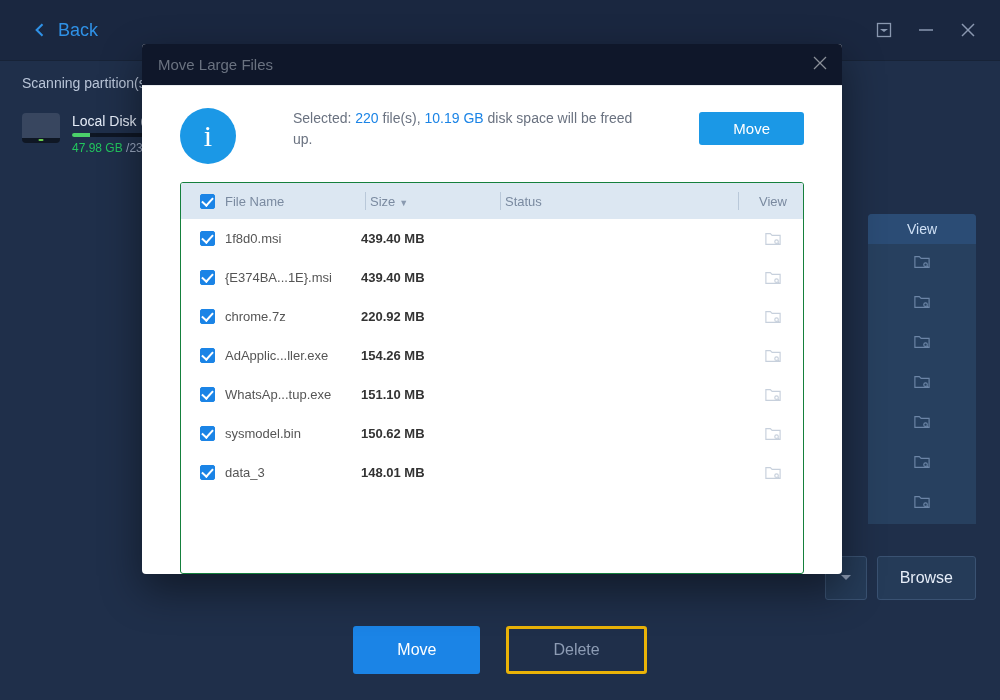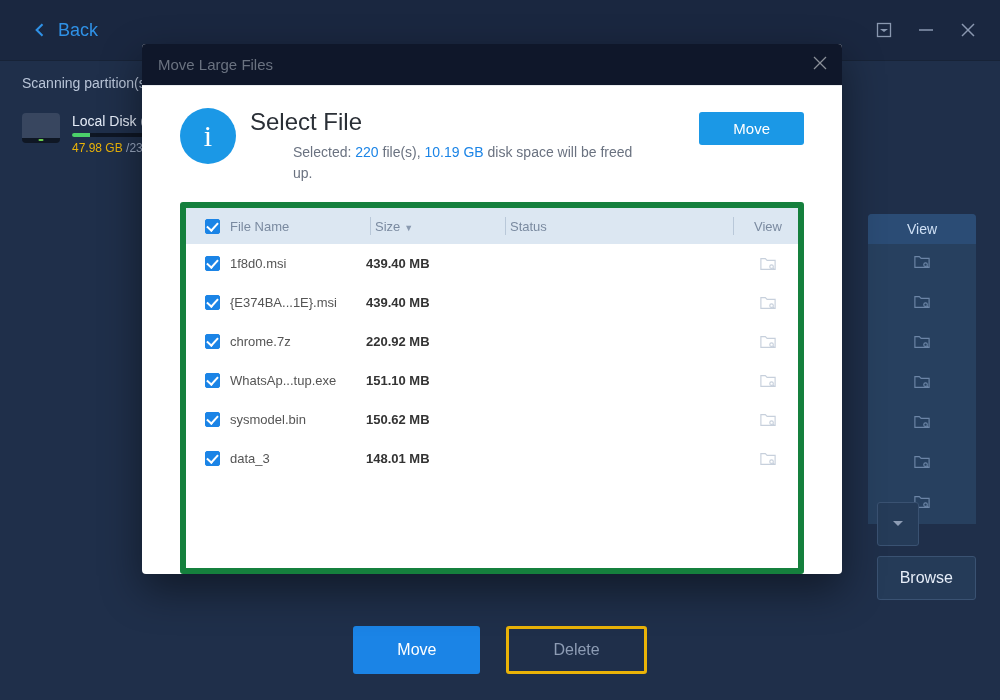--- a/index.html
+++ b/index.html
@@ -64,21 +64,21 @@
   }
   .disk-icon::after{
     content:""; position:absolute; left:50%; bottom:-3px; transform:translateX(-50%);
     width:5px;height:2px;background:#6bd04d;border-radius:1px;
   }
   .disk-info { font-size: 13px; }
   .disk-name { font-size: 14px; color:#e6edf8; margin-bottom: 4px;}
   .disk-bar { width: 90px; height: 4px; background: #0e1624; border-radius: 2px; overflow:hidden; margin-bottom:4px;}
   .disk-bar .fill{ height:100%; width:20%; background:#4bd06a;}
   .disk-stats { color:#9aa8c0; font-size:12px;}
-  .disk-stats .used{ color:#eab308;}
+  .disk-stats .used{ color:#22c55e;}
 
   
   .bg-right {
     position: absolute;
     top: 153px; right: 24px;
     width: 108px;
     background: #27405f;
     border-radius: 4px 4px 0 0;
     overflow: hidden;
   }
@@ -97,21 +97,21 @@
     display:flex; justify-content:center; gap: 26px;
   }
   .btn {
     padding: 12px 44px; font-size:16px; border-radius:3px; cursor:pointer;
     border:none;
   }
   .btn-filled { background:#1b84e6; color:#fff; }
   .btn-ghost { background:transparent; color:#8d9cb4; border:3px solid #eab308; }
   .browse-area{
     position:absolute; right:24px; bottom:100px;
-    display:flex; gap:10px;flex-direction:column;
+    display:flex; gap:10px;
   }
   .browse-btn{
     background:#253b58; color:#e6edf8; border:1px solid #3a5272;
     padding:12px 22px; font-size:16px; border-radius:3px; cursor:pointer;
   }
   .drop-ic{
     width:42px; height:44px; background:#253b58; border:1px solid #3a5272;
     border-radius:3px; display:flex;align-items:center;justify-content:center;
     color:#8d9cb4;
   }
@@ -154,21 +154,21 @@
   .move-btn{
     margin-left:auto;
     background:#1b98e6; color:#fff; border:none;
     padding: 8px 34px; font-size:15px; border-radius:3px; cursor:pointer;
     align-self:flex-start; margin-top:4px;
   }
 
   
   .tbl-wrap{
     margin-top: 18px;
-    border:6px solid #15803d;
+    border:1px solid #15803d;
     border-radius:3px;
     flex:1; overflow:hidden;
     display:flex; flex-direction:column;
   }
   .tbl-hdr{
     display:flex; align-items:center;
     background:#dce7f2; color:#7a8aa0;
     font-size:13px; height:36px;
     padding-left:12px;
   }
@@ -324,21 +324,20 @@
           <line x1="14" y1="2" x2="2" y2="14"></line>
         </svg>
     </span>
   </div>
   <div class="modal-body">
     <div class="head-row">
       <div class="info-circle">
           <span>i</span>
         </div>
       <div class="head-text">
-        <h2>Select File</h2>
         <p>
           <span>Selected: </span><span class="hl">220</span><span> file(s), </span><span class="hl">10.19 GB</span><span> disk space will be freed up.</span>
         </p>
       </div>
       <button class="move-btn">Move</button>
     </div>
 
     <div class="tbl-wrap">
       <div class="tbl-hdr">
         <span class="col-chk">
@@ -395,20 +394,35 @@
                 <path d="M2 3h5l2 2h9v10H2z"></path>
                 <circle cx="14" cy="12" r="2"></circle>
                 <line x1="15.5" y1="13.5" x2="17" y2="15"></line>
               </svg>
             </span>
           </div>
           <div class="file-row">
             <span class="col-chk">
               <span class="chk"></span>
             </span>
+            <span class="col-name">AdApplic...ller.exe</span>
+            <span class="col-size">154.26 MB</span>
+            <span class="col-status"></span>
+            <span class="col-view view-ic">
+              <svg viewBox="0 0 20 18" fill="none" stroke="currentColor" stroke-width="1.3">
+                <path d="M2 3h5l2 2h9v10H2z"></path>
+                <circle cx="14" cy="12" r="2"></circle>
+                <line x1="15.5" y1="13.5" x2="17" y2="15"></line>
+              </svg>
+            </span>
+          </div>
+          <div class="file-row">
+            <span class="col-chk">
+              <span class="chk"></span>
+            </span>
             <span class="col-name">WhatsAp...tup.exe</span>
             <span class="col-size">151.10 MB</span>
             <span class="col-status"></span>
             <span class="col-view view-ic">
               <svg viewBox="0 0 20 18" fill="none" stroke="currentColor" stroke-width="1.3">
                 <path d="M2 3h5l2 2h9v10H2z"></path>
                 <circle cx="14" cy="12" r="2"></circle>
                 <line x1="15.5" y1="13.5" x2="17" y2="15"></line>
               </svg>
             </span>

